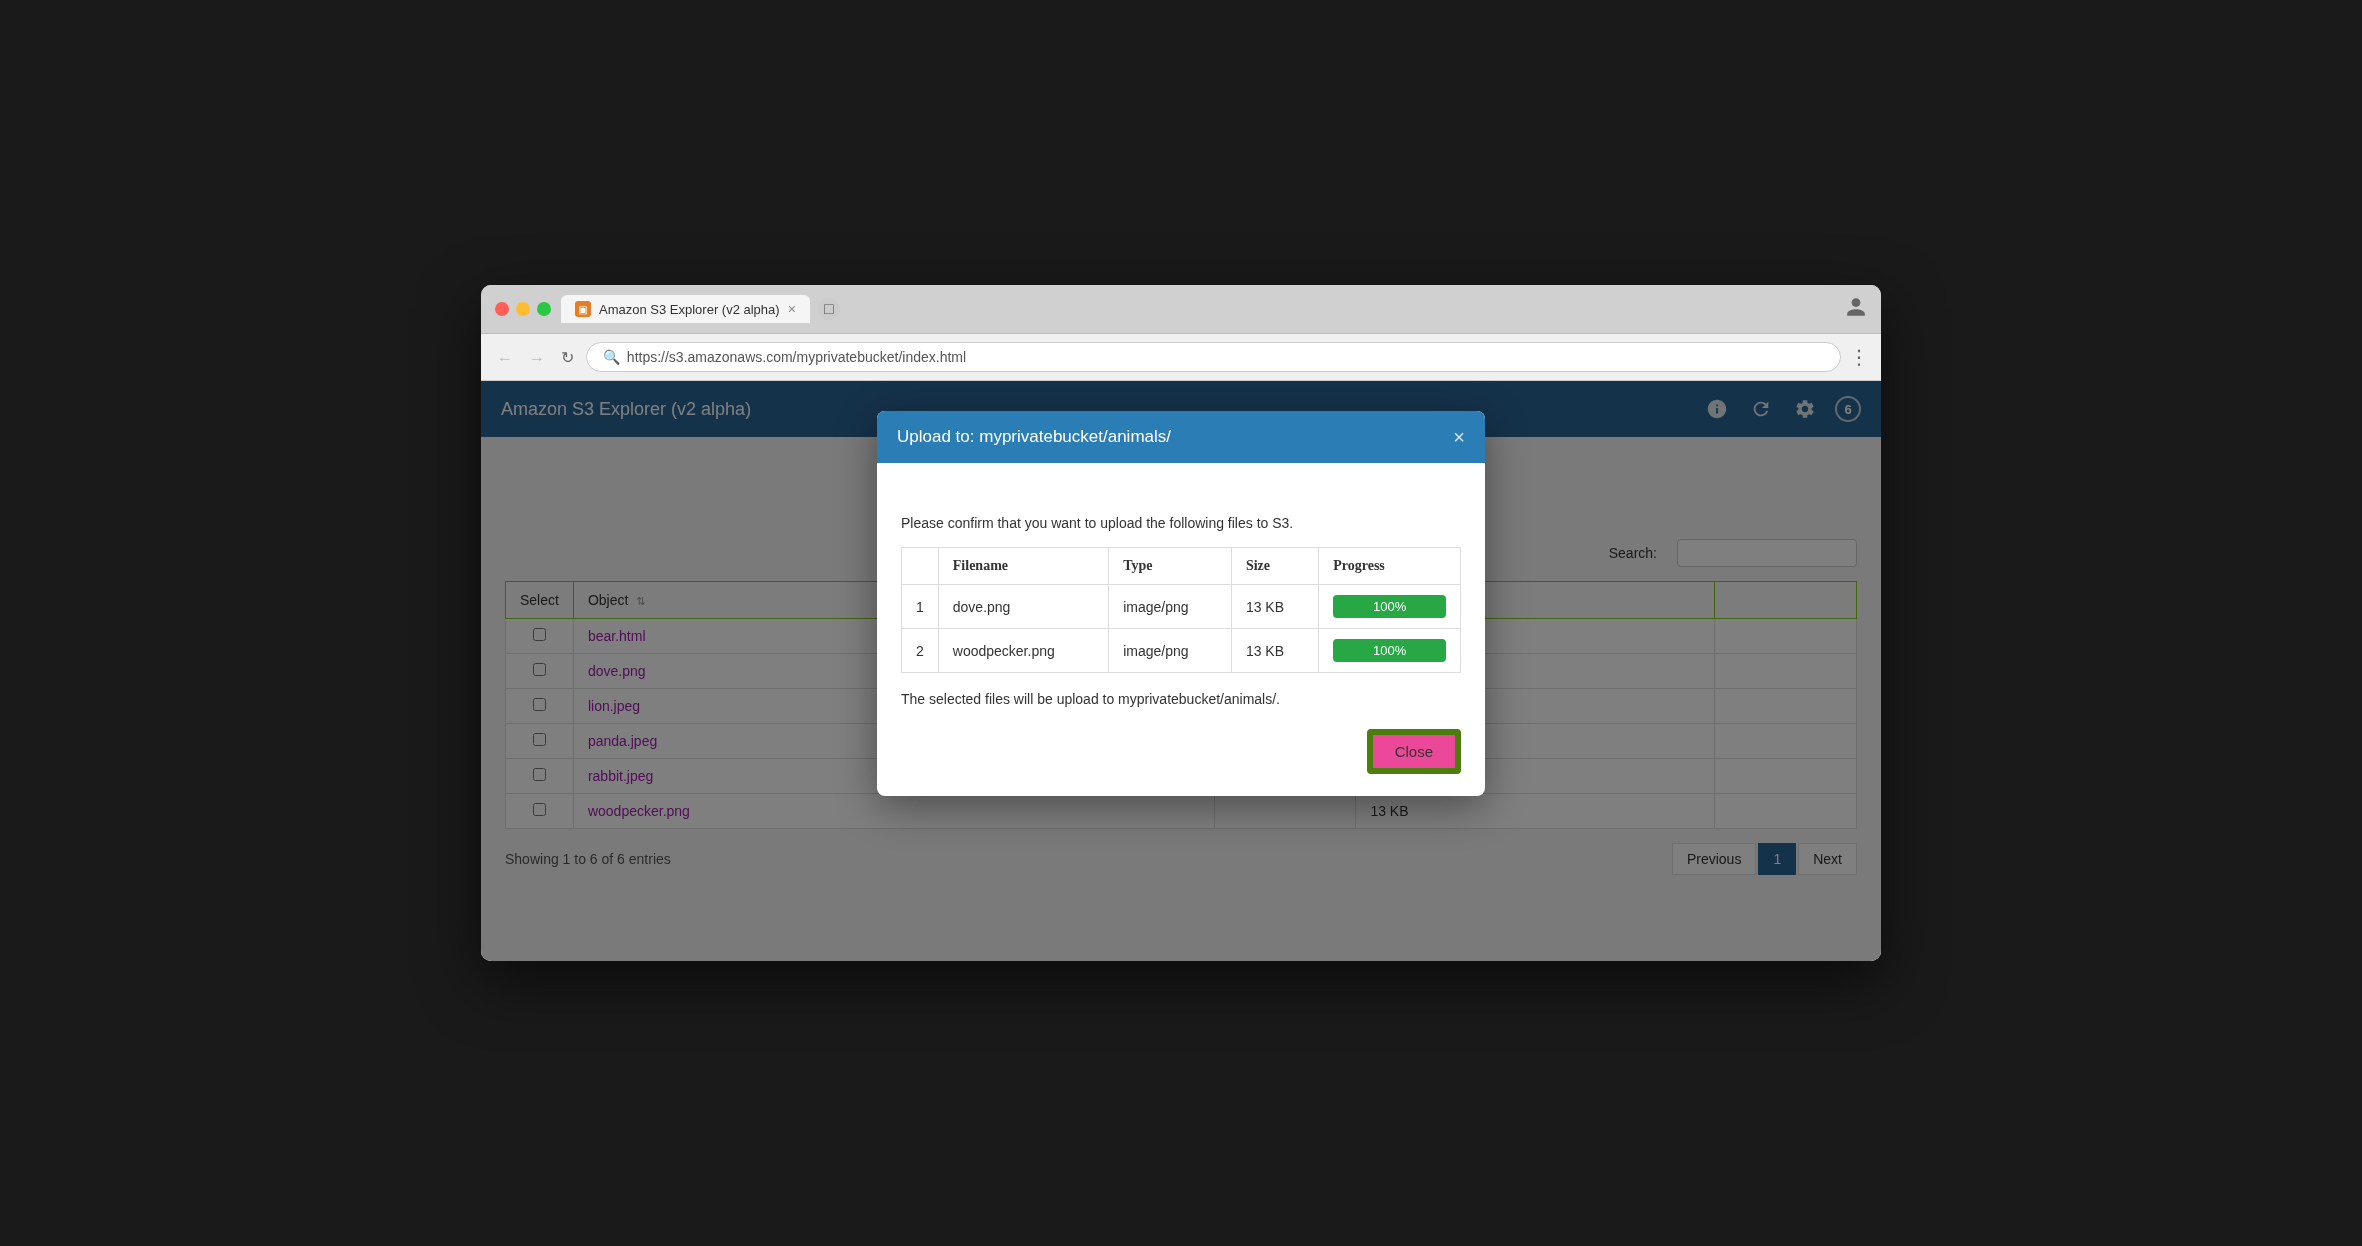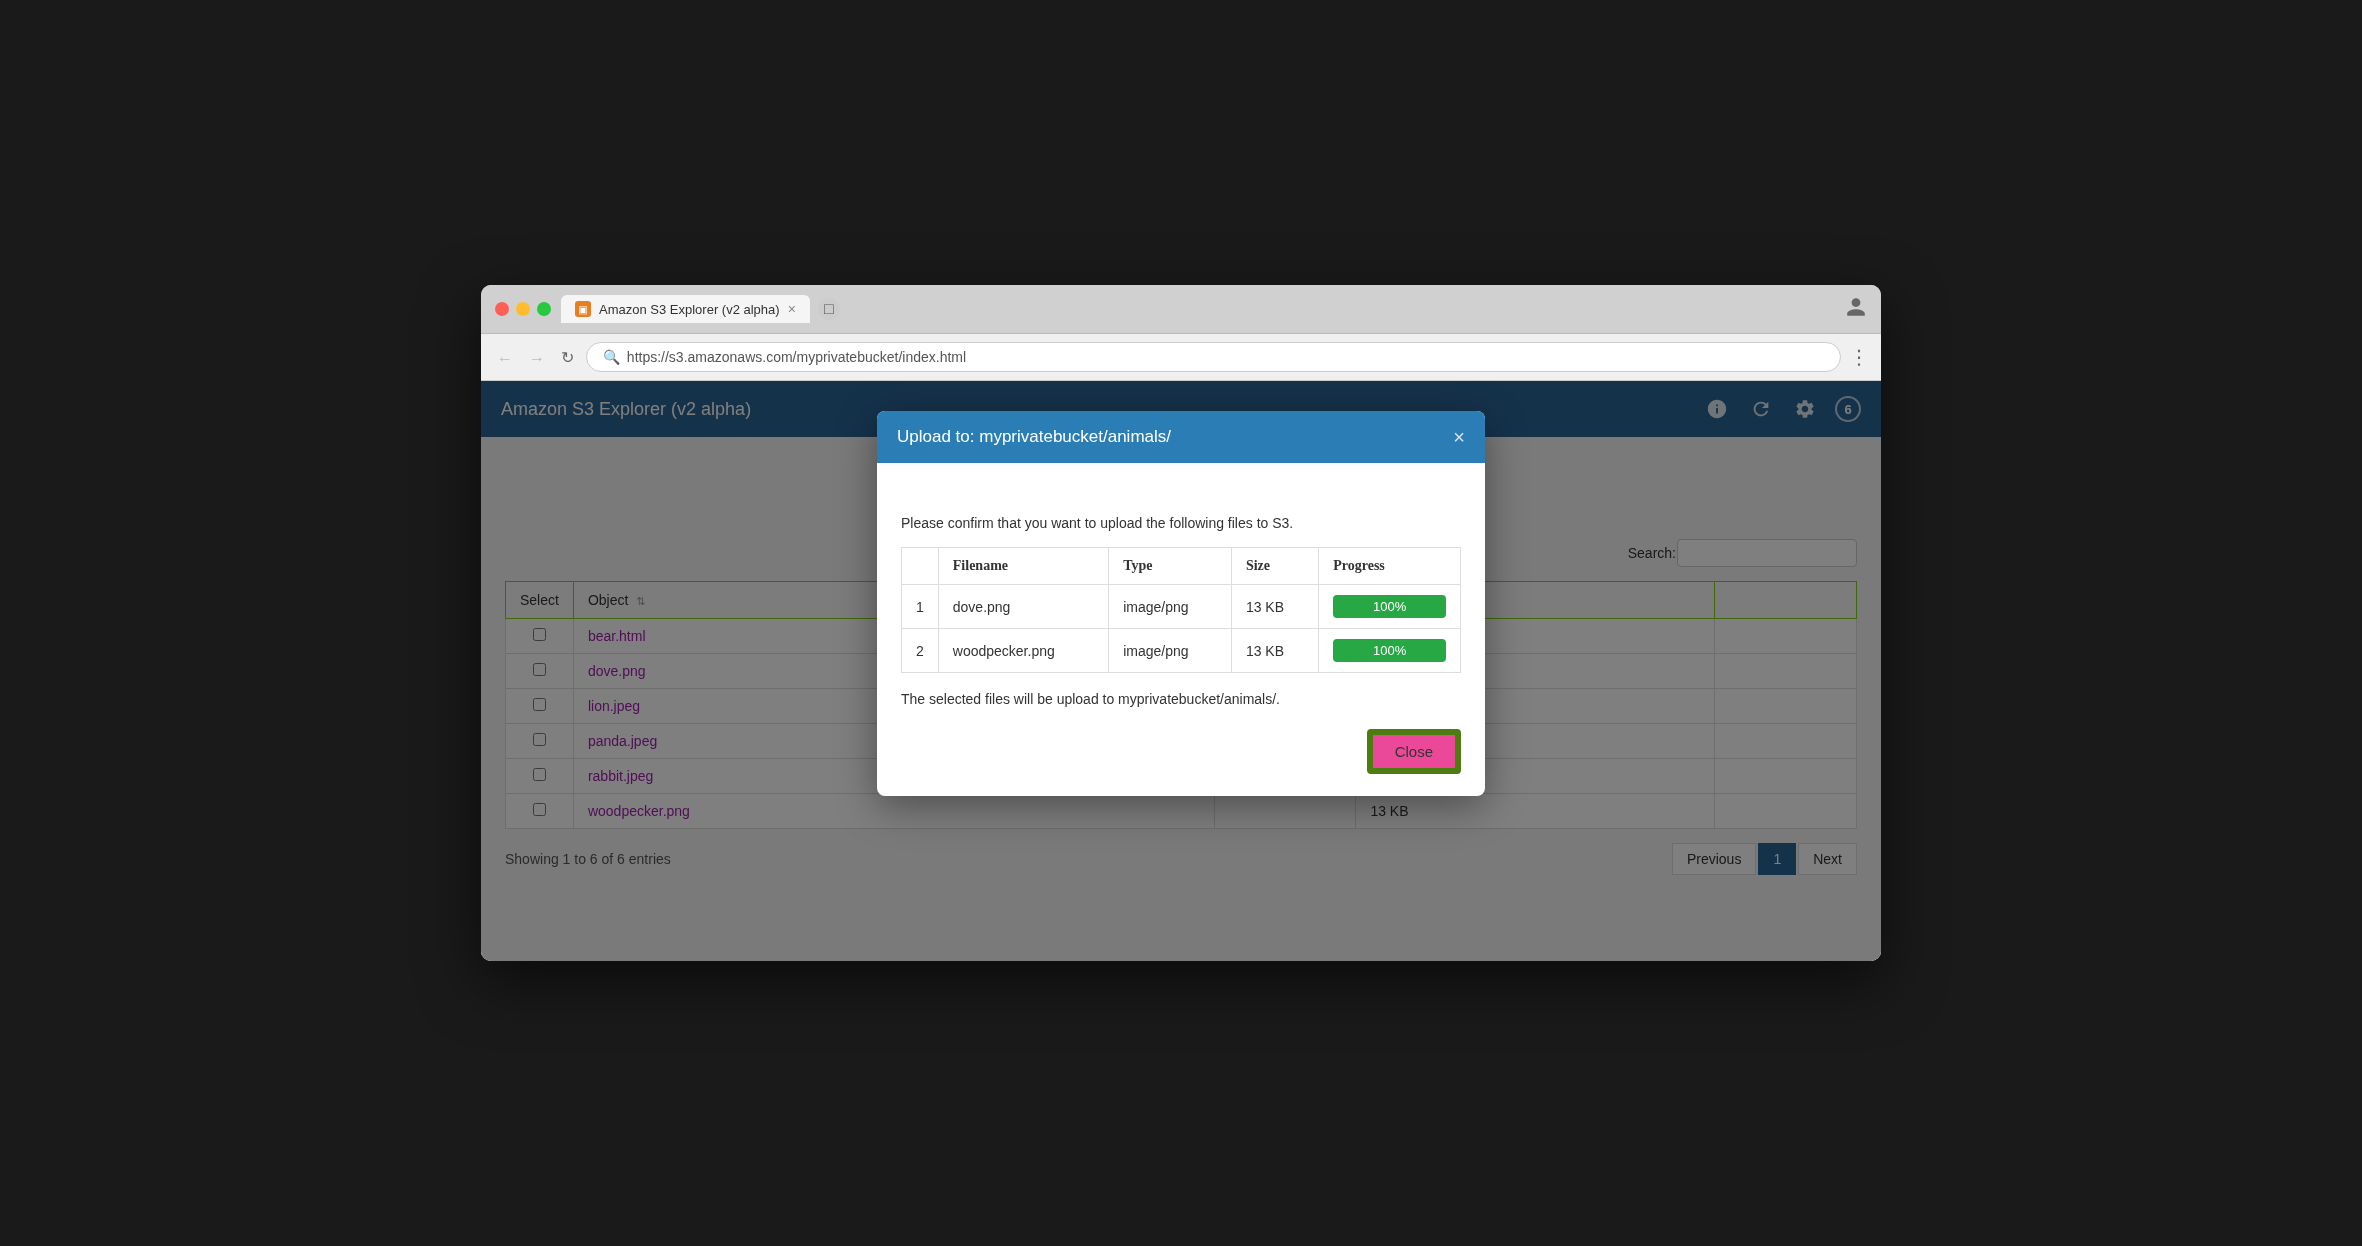--- a/index.html
+++ b/index.html
@@ -213,21 +213,21 @@
       border-radius: 4px;
       padding: 3px 6px;
       font-size: 14px;
       background: white;
     }
 
     .search-area {
       margin-left: auto;
       display: flex;
       align-items: center;
-      gap: 1px;
+      gap: 20px;
     }
 
     .search-area label { font-size: 14px; color: #333; }
 
     .search-input {
       border: 1px solid #ccc;
       border-radius: 4px;
       padding: 5px 10px;
       font-size: 14px;
       width: 180px;

